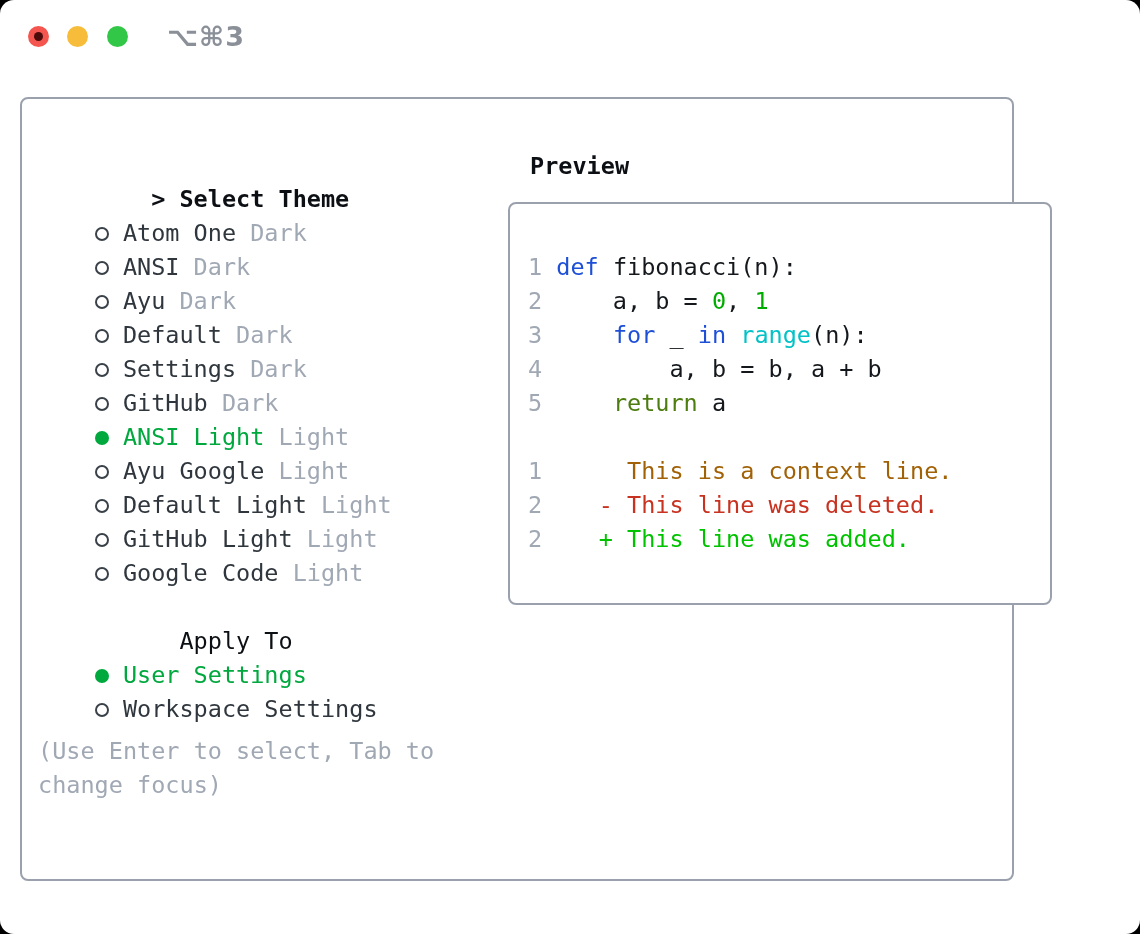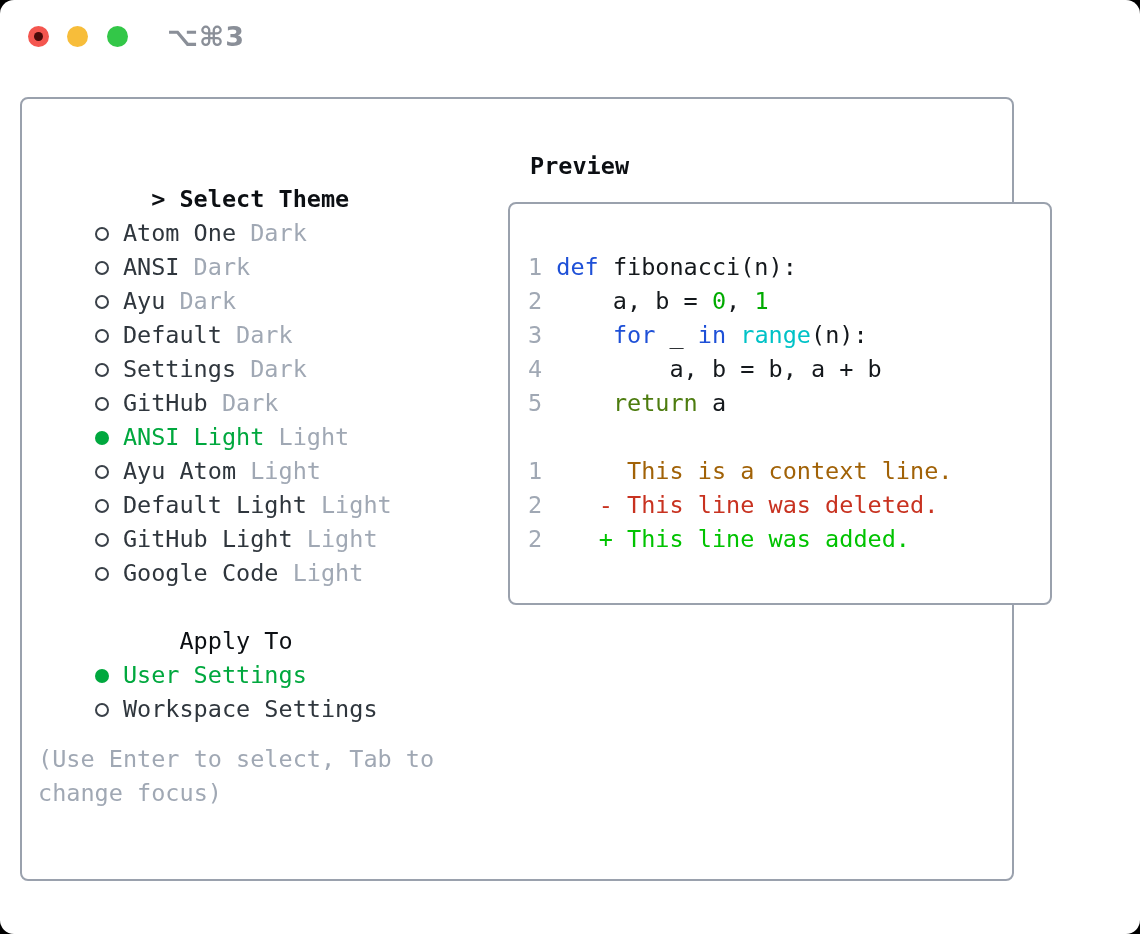--- a/index.html
+++ b/index.html
@@ -40,21 +40,21 @@
   .ring{display:inline-block;width:14px;height:14px;box-sizing:border-box;
         border:2px solid var(--ring);border-radius:50%;margin-top:10px;}
   .fill{display:inline-block;width:14px;height:14px;box-sizing:border-box;
         border-radius:50%;background:var(--accent);margin-top:10px;}
   .label{color:var(--fg_item);}
   .suffix{color:var(--muted);margin-left:1ch;}
   .row.selected .label{color:var(--accent);}
   .apply-title span.t{color:var(--fg_strong);}
   .hint{
     width:29ch;white-space:normal;color:var(--muted);
-    font-size:23.5px;line-height:34px;margin-top:16px;
+    font-size:23.5px;line-height:34px;margin-top:8px;
   }
   
   .preview-label{
     position:absolute;left:508px;top:50px;font-size:23.5px;line-height:34px;
     font-weight:bold;color:var(--fg_strong);
   }
   .preview-box{
     position:absolute;left:486px;top:103px;width:544px;height:403px;
     box-sizing:border-box;border:2px solid var(--border);border-radius:8px;
     padding:46px 0 0 18px;overflow:hidden;background:#fff;
@@ -106,21 +106,21 @@
 
   <div class="row theme-item">
     <span class="marker"><i class="mk ring"></i></span><span class="label">GitHub</span><span class="suffix">Dark</span>
   </div>
 
   <div class="row theme-item selected">
     <span class="marker"><i class="mk fill"></i></span><span class="label">ANSI Light</span><span class="suffix">Light</span>
   </div>
 
   <div class="row theme-item">
-    <span class="marker"><i class="mk ring"></i></span><span class="label">Ayu Atom</span><span class="suffix">Light</span>
+    <span class="marker"><i class="mk ring"></i></span><span class="label">Ayu Google</span><span class="suffix">Light</span>
   </div>
 
   <div class="row theme-item">
     <span class="marker"><i class="mk ring"></i></span><span class="label">Default Light</span><span class="suffix">Light</span>
   </div>
 
   <div class="row theme-item">
     <span class="marker"><i class="mk ring"></i></span><span class="label">GitHub Light</span><span class="suffix">Light</span>
   </div>
 

